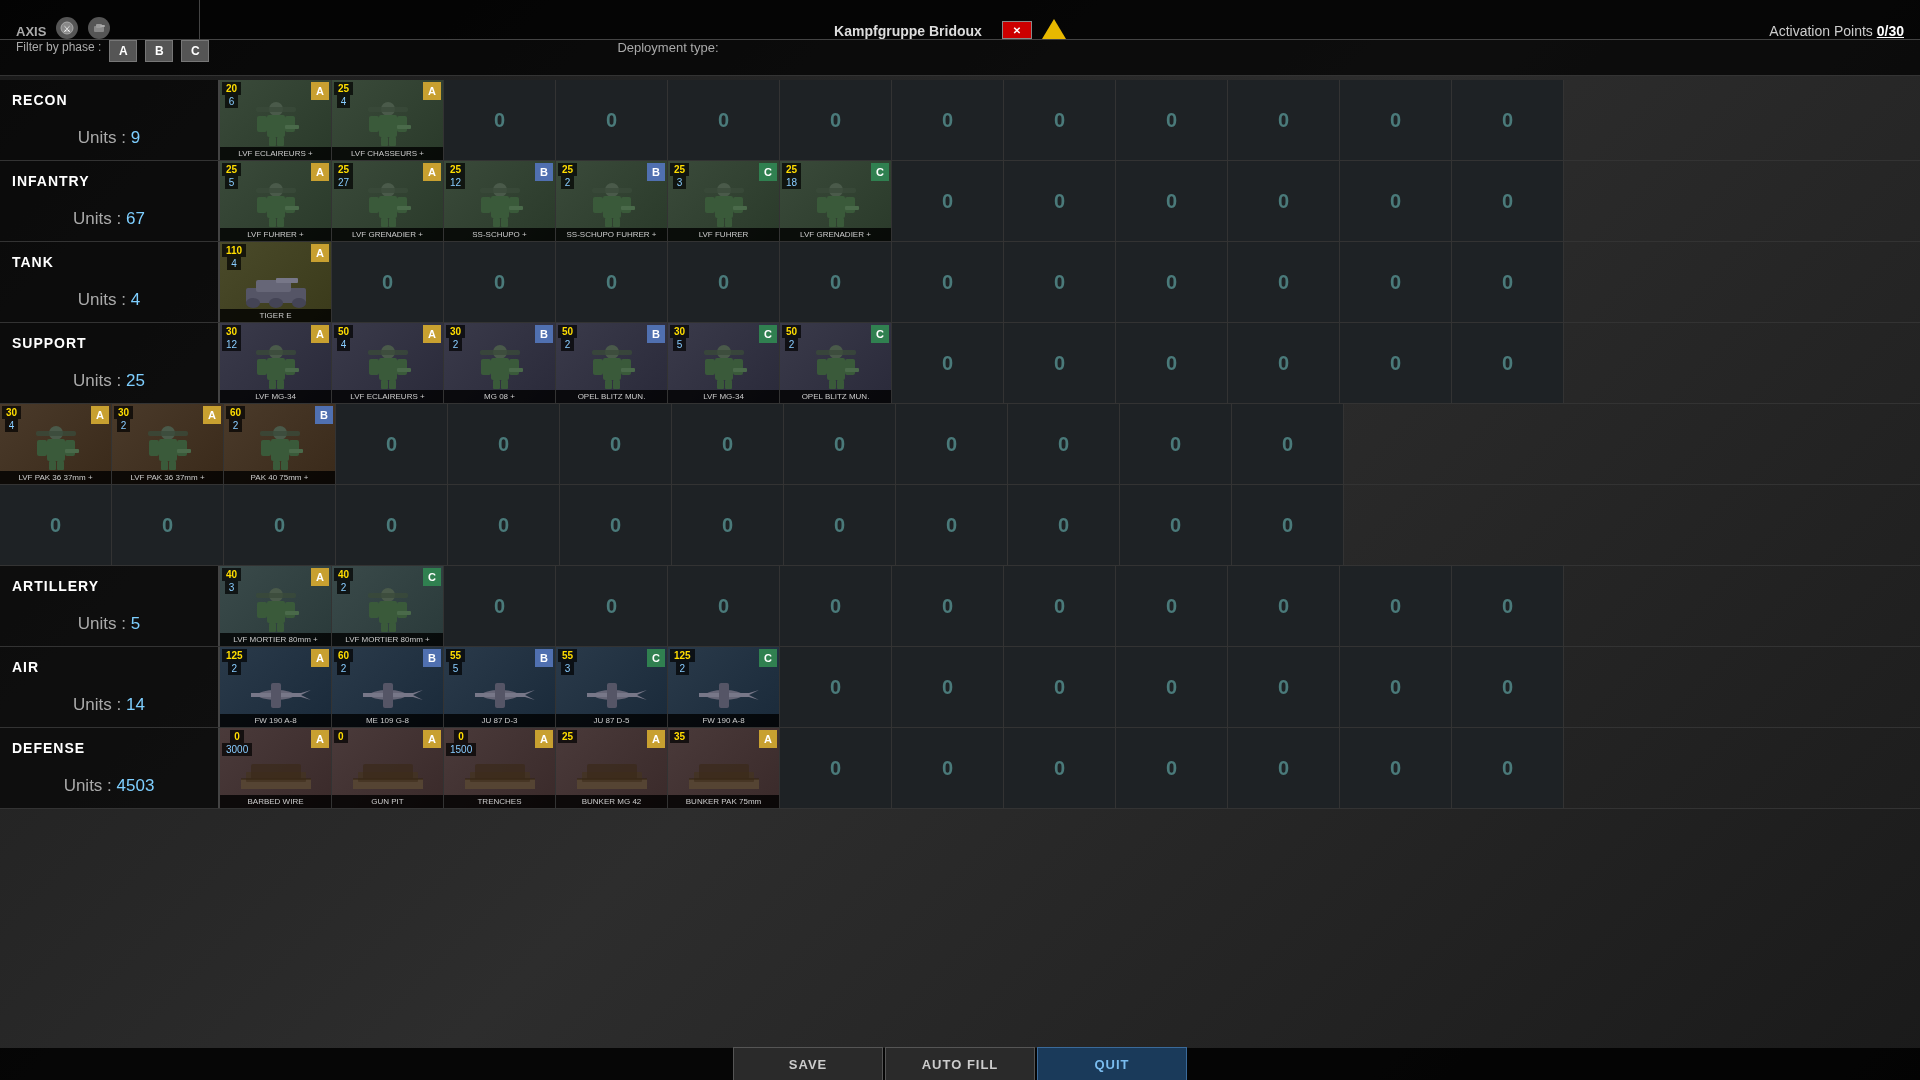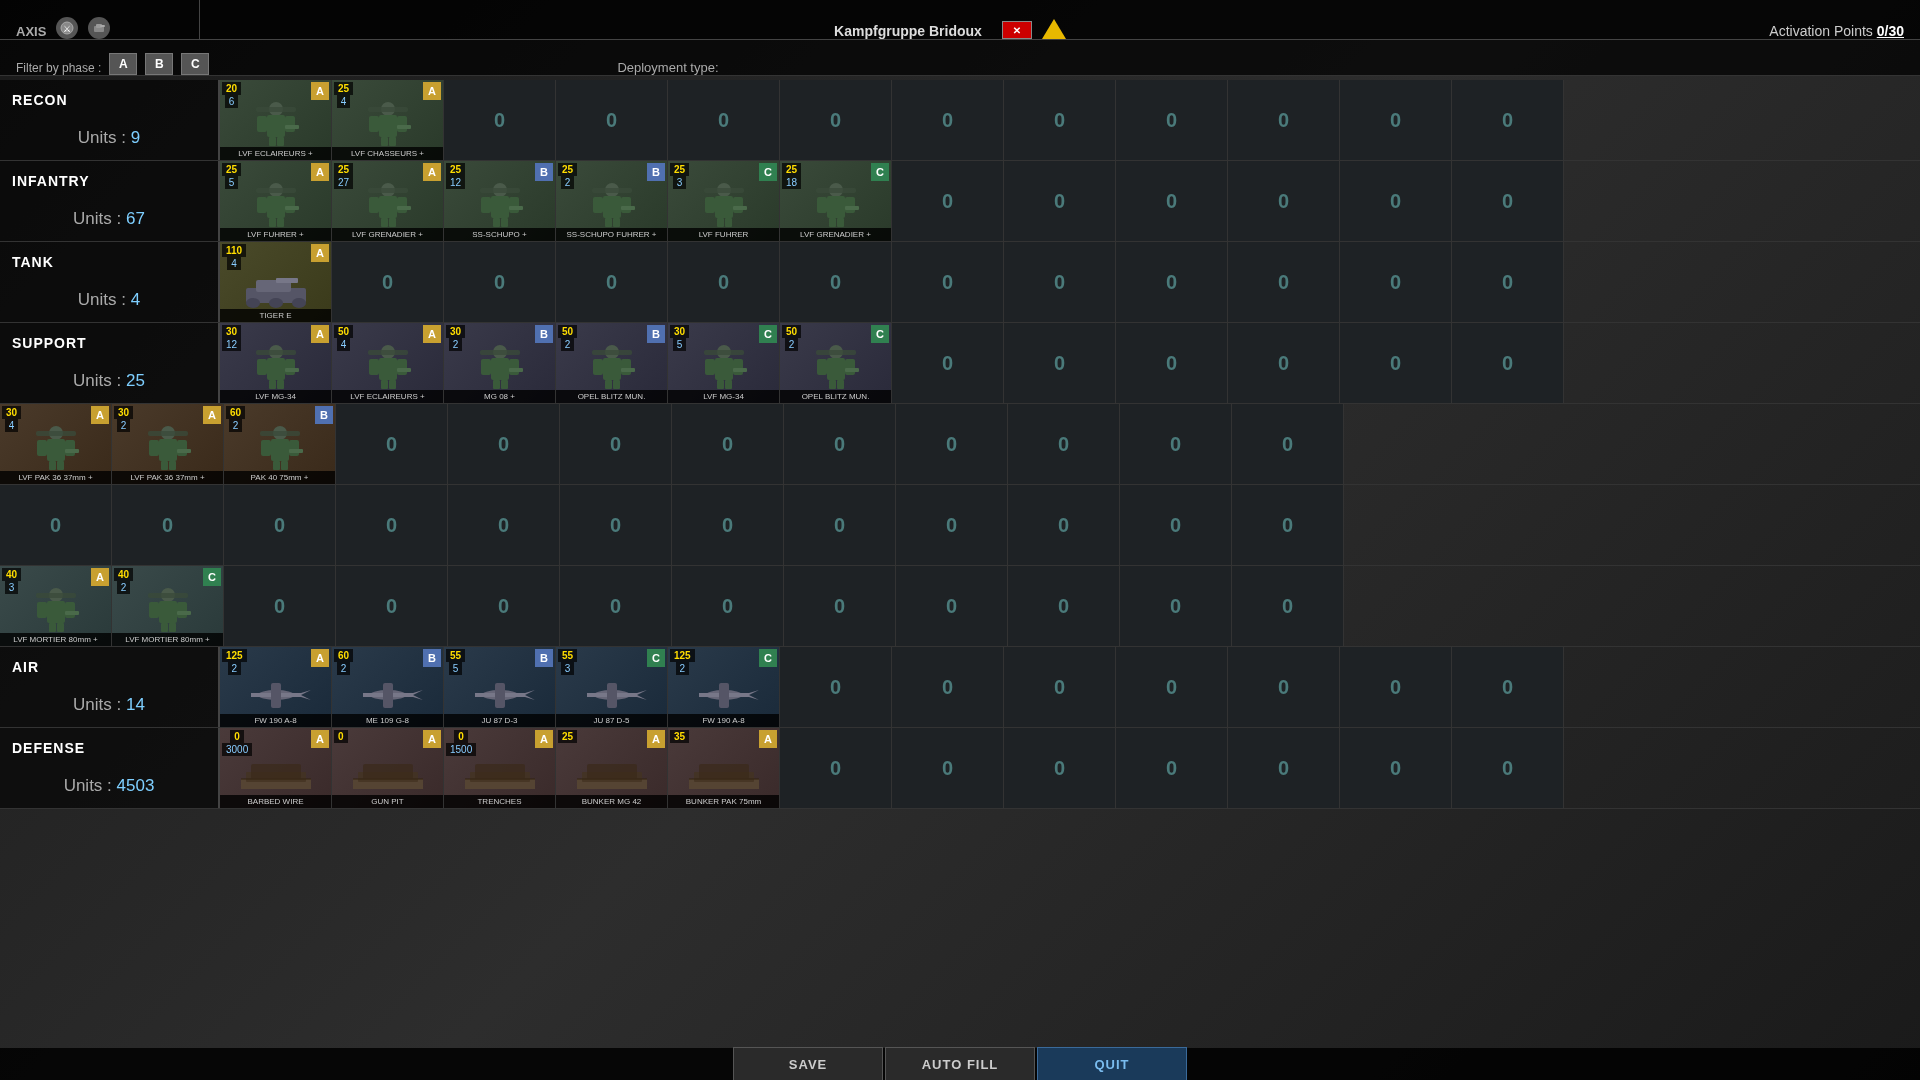--- a/index.html
+++ b/index.html
@@ -92,21 +92,21 @@
       text-decoration: underline;
     }
 
     
     .filter-bar {
       position: relative;
       z-index: 10;
       background: rgba(0,0,0,0.7);
       height: 36px;
       display: flex;
-      align-items: flex-end;
+      align-items: flex-start;
       padding: 0 16px;
       gap: 8px;
       border-bottom: 1px solid #333;
     }
     .filter-label {
       font-size: 12px;
       color: #aaa;
     }
     .filter-btn {
       width: 28px; height: 22px;
@@ -965,20 +965,24 @@
         </div>
         <div class="unit-cell empty">
           <span class="zero-val">0</span>
         </div>
         <div class="unit-cell empty">
           <span class="zero-val">0</span>
         </div>
       </div>
     </div>
     <div class="category-row">
+      <div class="category-label">
+      <span class="cat-name">ARTILLERY</span>
+      <span class="cat-units">Units : <span class="unit-count">5</span></span>
+    </div>
       <div class="units-grid">
         <div class="unit-cell">
           <div class="unit-card" style="background: linear-gradient(160deg, #2a3a3a 0%, #1f2f2f 60%, #131f1f 100%)">
             <div class="unit-img artillery"></div>
             <div class="unit-figure">
               <svg width="50" height="45" viewBox="0 0 50 45">
         <ellipse cx="25" cy="8" rx="7" ry="7" fill="#4a5a4a"></ellipse>
         <rect x="5" y="6" width="40" height="5" rx="2" fill="#3a4a3a" opacity="0.8"></rect>
         <rect x="16" y="14" width="18" height="22" rx="2" fill="#3a5a3a"></rect>
         <rect x="6" y="15" width="10" height="16" rx="2" fill="#3a5a3a"></rect>

